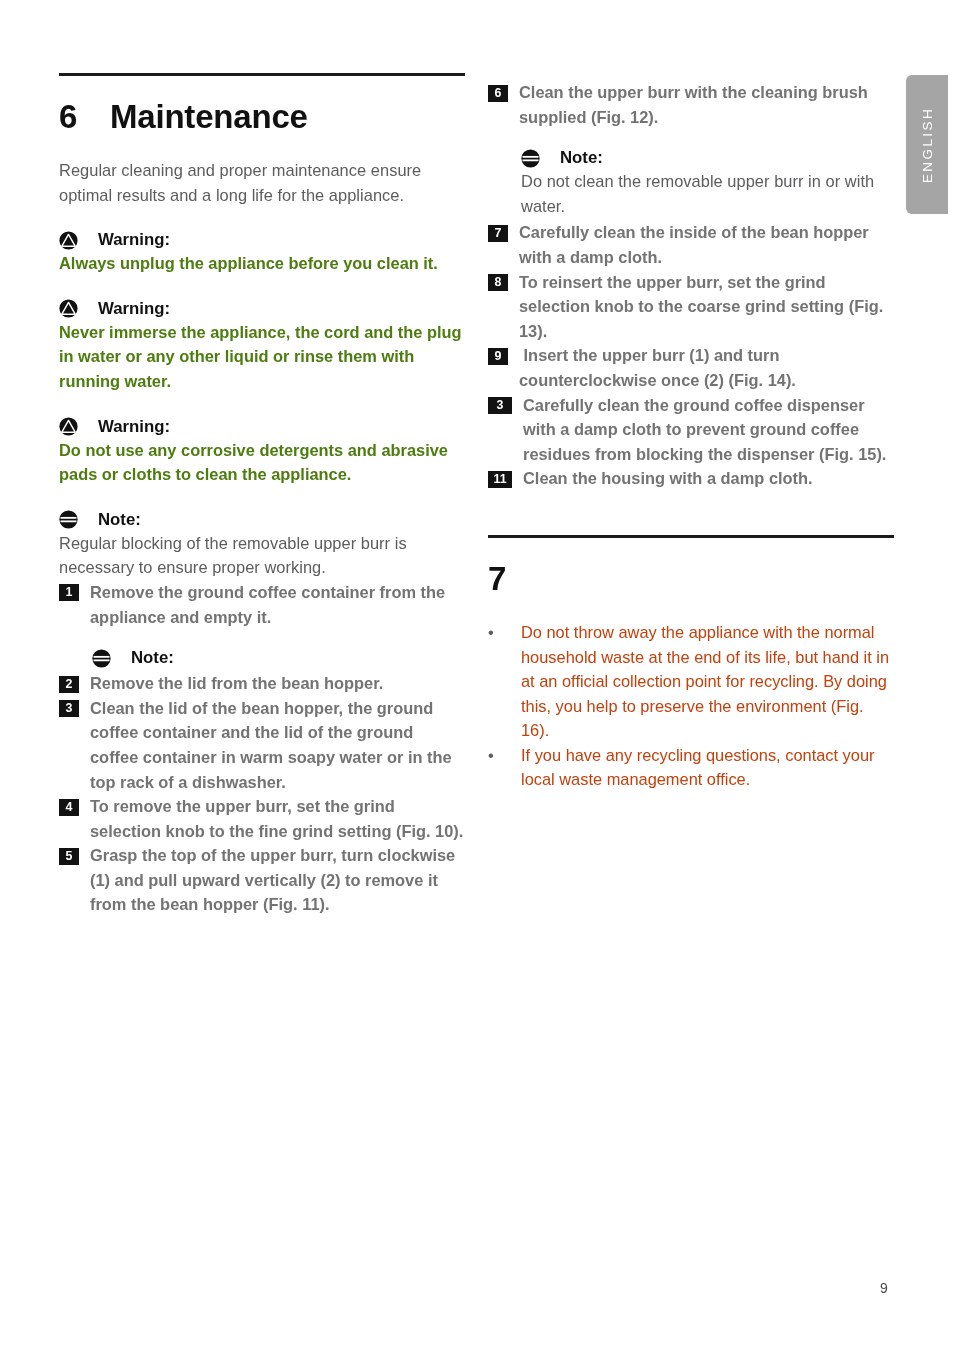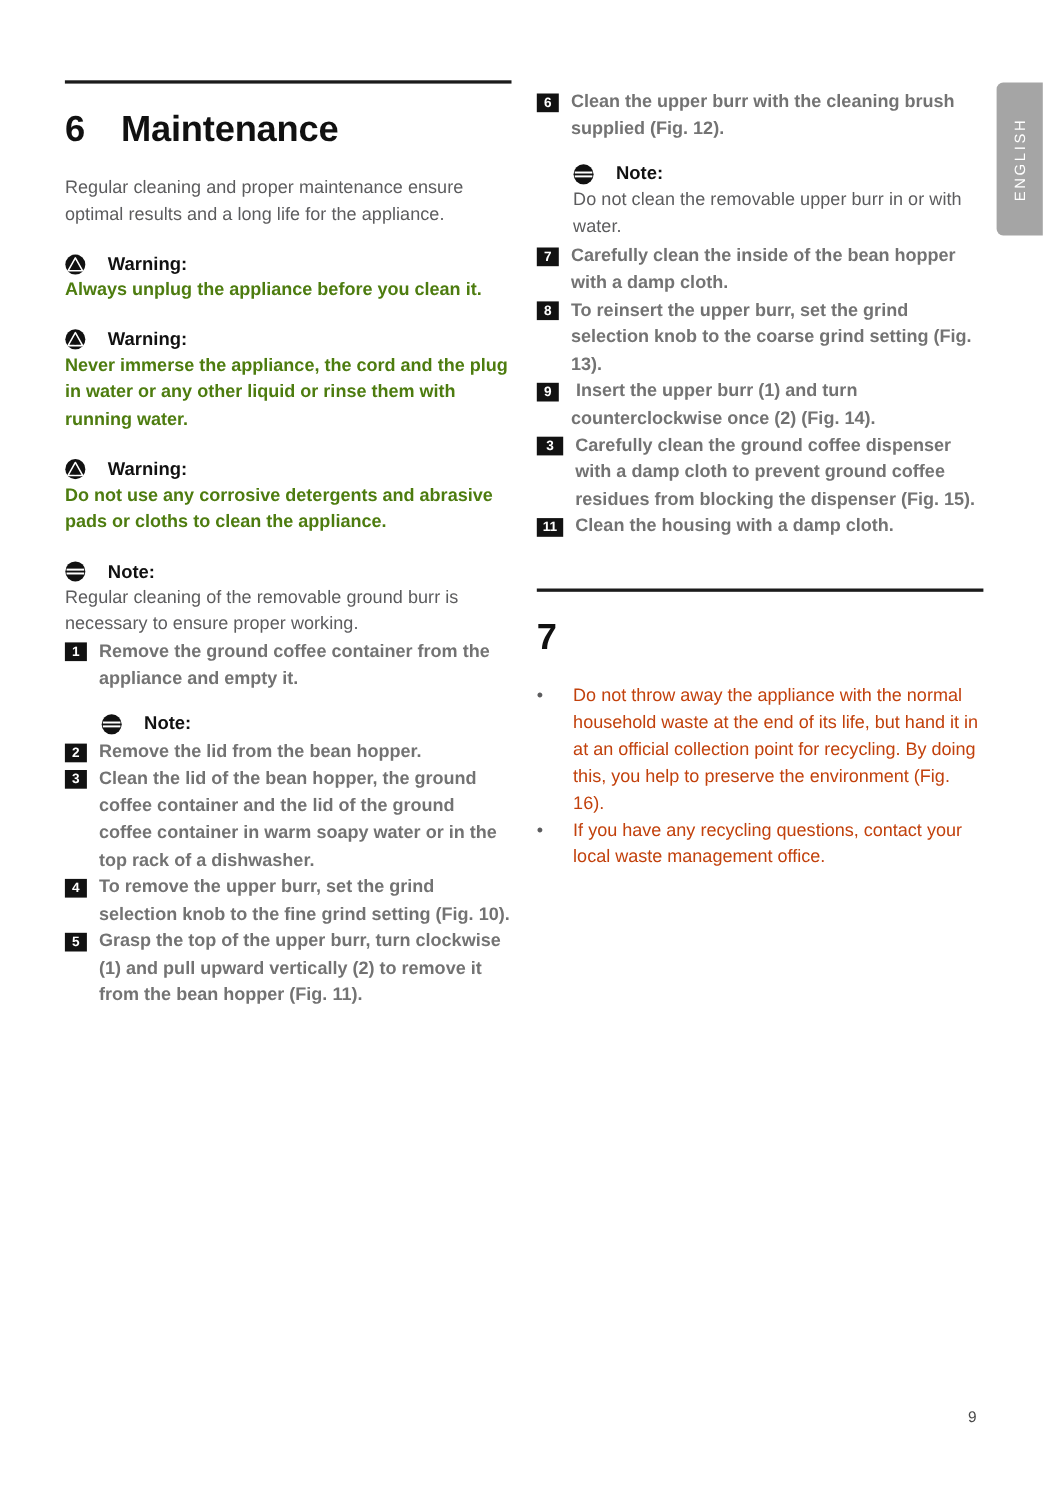--- a/index.html
+++ b/index.html
@@ -232,21 +232,21 @@
     <div class="sp-22"></div>
 
     <div class="callout-head">
       <svg class="ico" width="19" height="19" viewBox="0 0 20 20">
         <circle cx="10" cy="10" r="9.6" fill="#111111"></circle>
         <rect x="1.6" y="7.3" width="16.8" height="1.9" fill="#ffffff"></rect>
         <rect x="1.6" y="11.0" width="16.8" height="1.9" fill="#ffffff"></rect>
       </svg>
       <span>Note:</span>
     </div>
-    <p class="body">Regular cleaning of the removable ground burr is necessary to ensure proper working.</p>
+    <p class="body">Regular blocking of the removable upper burr is necessary to ensure proper working.</p>
 
     <ol class="steps">
       <li class="step">
         <span class="step-num">1</span>
         <span class="step-text">Remove the ground coffee container from the appliance and empty it.</span>
       </li>
     </ol>
 
     <div class="sp-18"></div>
 

